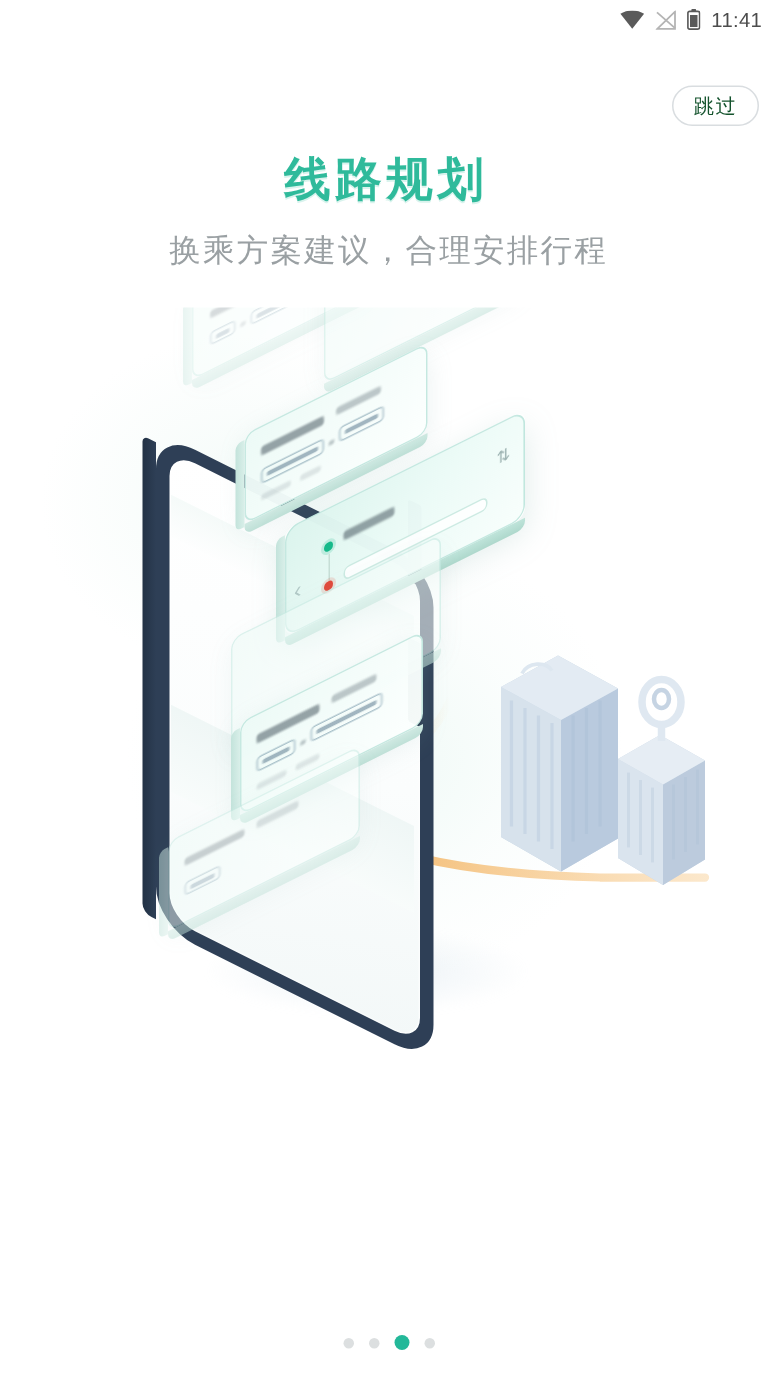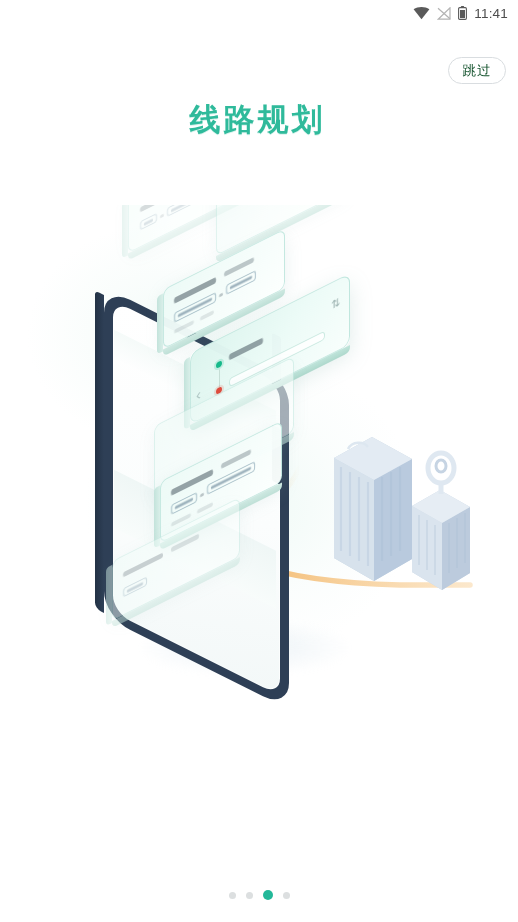--- a/index.html
+++ b/index.html
@@ -207,20 +207,21 @@
       <rect x="0.6" y="1.6" width="7.8" height="11.8" rx="1.1" fill="none" stroke="#5a5a5a" stroke-width="1.1"></rect>
       <rect x="2.9" y="0" width="3.2" height="1.7" rx=".6" fill="#5a5a5a"></rect>
       <rect x="2" y="4" width="5" height="8" fill="#5a5a5a"></rect>
     </svg>
     <span class="sb-time">11:41</span>
   </div>
 
   <div class="skip-btn">跳过</div>
 
   <div class="title">线路规划</div>
+  <div class="subtitle">换乘方案建议，合理安排行程</div>
 
   <div class="stage">
     <div class="stage-bg"></div>
     <div class="ground"></div>
 
     <svg class="roads" viewBox="0 0 518 560">
       <defs>
         <linearGradient id="rd1" x1="0" y1="0" x2="1" y2="0">
           <stop offset="0" stop-color="#f7c886" stop-opacity="0"></stop>
           <stop offset=".28" stop-color="#f3b25f" stop-opacity=".95"></stop>

